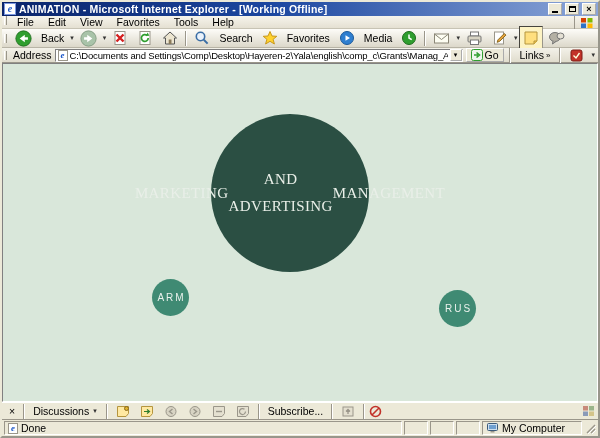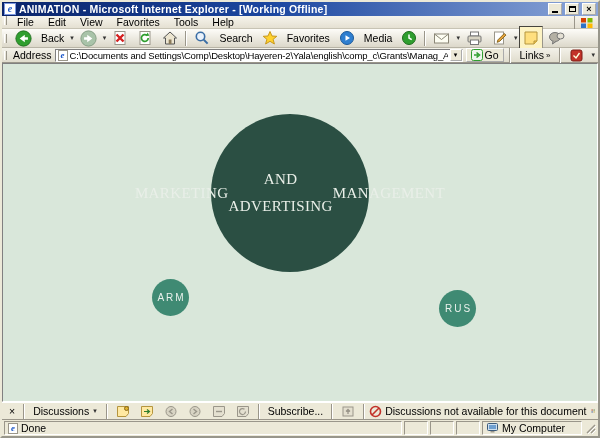--- a/index.html
+++ b/index.html
@@ -338,21 +338,20 @@
         <path d="M7 9 V4.5 M5 6.5 L7 4.5 L9 6.5" fill="none" stroke="#9a968a" stroke-width="1.3"></path>
       </svg>
     </span>
     <span class="tsep"></span>
 
     <span class="dmsg">
       <svg class="dico" width="13" height="13" viewBox="0 0 13 13">
         <circle cx="6.5" cy="6.5" r="5" fill="none" stroke="#c23229" stroke-width="1.6"></circle>
         <path d="M3 10 L10 3" stroke="#c23229" stroke-width="1.6"></path>
       </svg>
-      <span>Discussions not available for this document</span>
     </span>
 
     <span class="dspacer"></span>
     <svg class="dico" width="13" height="12" viewBox="0 0 13 12">
       <rect x="1" y="1" width="5" height="4.5" fill="#c88a7a"></rect>
         <rect x="7" y="1" width="5" height="4.5" fill="#9ab48a"></rect>
       <rect x="1" y="6.5" width="5" height="4.5" fill="#8a9ab8"></rect>
         <rect x="7" y="6.5" width="5" height="4.5" fill="#d4c48a"></rect>
     </svg>
   </div>

